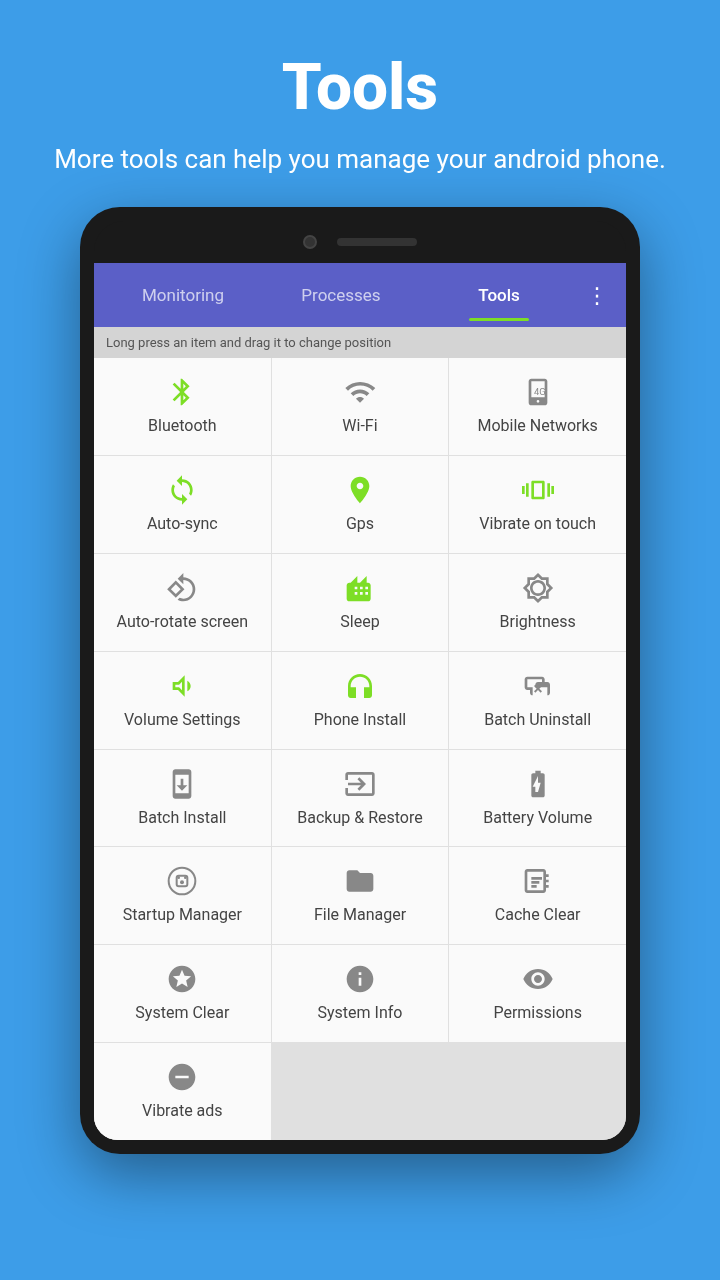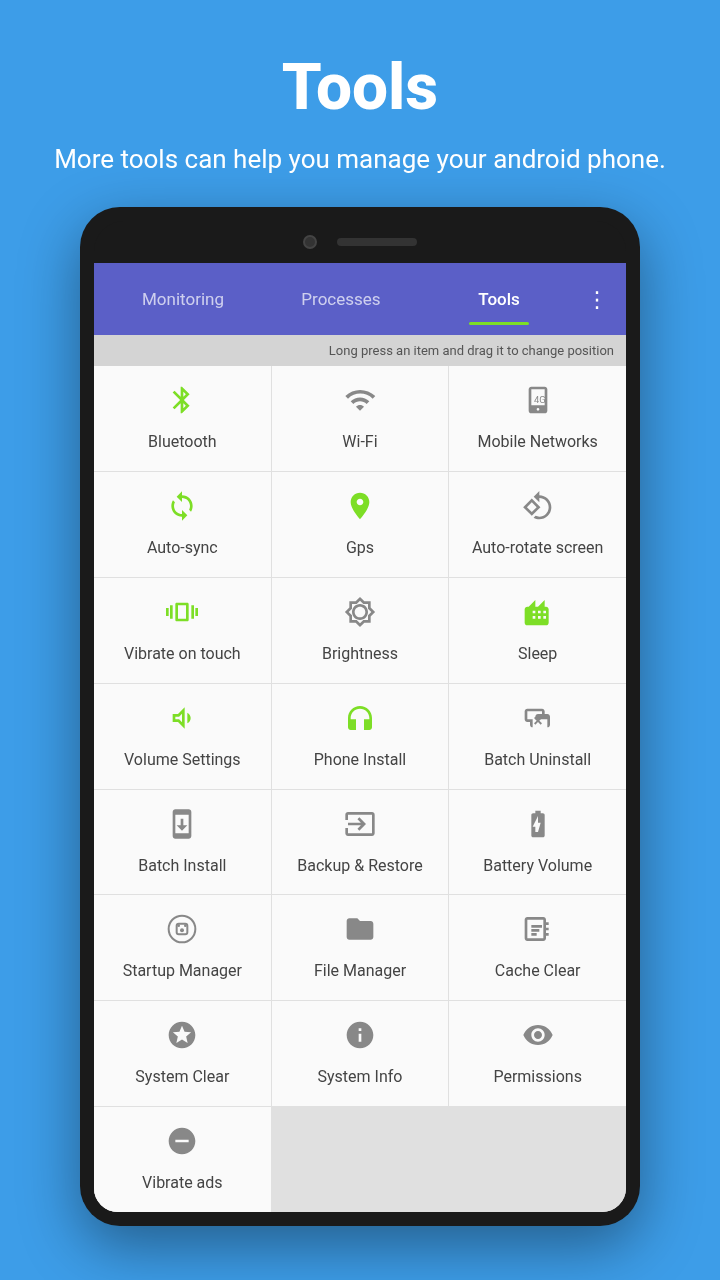--- a/index.html
+++ b/index.html
@@ -71,21 +71,21 @@
       border-radius: 0 0 24px 24px;
       overflow: hidden;
     }
 
     
     .tab-bar {
       background: #5b5fc7;
       display: flex;
       align-items: center;
       padding: 0 10px;
-      height: 72px;
+      height: 64px;
     }
 
     .tab {
       flex: 1;
       text-align: center;
       color: rgba(255,255,255,0.7);
       font-size: 17px;
       padding: 16px 0;
       cursor: pointer;
       position: relative;
@@ -114,40 +114,40 @@
       padding: 0 8px;
       cursor: pointer;
     }
 
     
     .hint-bar {
       background: #d4d4d4;
       padding: 8px 12px;
       font-size: 13px;
       color: #555;
-      text-align: right;
+      text-align: left;
     }
 
     
     .tools-grid {
       display: grid;
       grid-template-columns: repeat(3, 1fr);
       background: #e0e0e0;
       gap: 1px;
     }
 
     .tool-item {
       background: #fafafa;
       display: flex;
       flex-direction: column;
       align-items: center;
       justify-content: flex-start;
       padding: 18px 8px;
       cursor: pointer;
-      gap: 16px;
+      gap: 8px;
       min-height: 90px;
     }
 
     .tool-label {
       font-size: 16px;
       color: #444;
       text-align: center;
       line-height: 1.3;
     }
 
@@ -214,46 +214,46 @@
       </div>
 
       <div class="tool-item">
         <svg class="icon-svg" viewBox="0 0 24 24" fill="#7dde26">
           <path d="M12 2C8.13 2 5 5.13 5 9c0 5.25 7 13 7 13s7-7.75 7-13c0-3.87-3.13-7-7-7zm0 9.5c-1.38 0-2.5-1.12-2.5-2.5s1.12-2.5 2.5-2.5 2.5 1.12 2.5 2.5-1.12 2.5-2.5 2.5z"></path>
         </svg>
         <span class="tool-label">Gps</span>
       </div>
 
       <div class="tool-item">
+        <svg class="icon-svg" viewBox="0 0 24 24" fill="#7dde26">
+          <path d="M0 15h2V9H0v6zm3 2h2V7H3v10zm19-8v6h2V9h-2zm-3 8h2V7h-2v10zM16 5H8c-.55 0-1 .45-1 1v12c0 .55.45 1 1 1h8c.55 0 1-.45 1-1V6c0-.55-.45-1-1-1zm-1 12H9V7h6v10z"></path>
+        </svg>
+        <span class="tool-label">Vibrate on touch</span>
+      </div>
+
+      <div class="tool-item">
         <svg class="icon-svg" viewBox="0 0 24 24" fill="#888">
           <path d="M7.34 6.41L.86 12.9l6.49 6.48 6.49-6.48-6.5-6.49zM3.69 12.9l3.66-3.66L11 12.9l-3.66 3.66-3.65-3.66zm15.67-6.26C17.61 4.88 15.3 4 13 4V.76L8.76 5 13 9.24V6c1.79 0 3.58.68 4.95 2.05 2.73 2.73 2.73 7.17 0 9.9C16.58 19.32 14.79 20 13 20c-.97 0-1.94-.21-2.84-.61l-1.46 1.46C10.04 21.59 11.52 22 13 22c2.3 0 4.61-.88 6.36-2.64 3.52-3.51 3.52-9.21 0-12.72z"></path>
         </svg>
         <span class="tool-label">Auto-rotate screen</span>
       </div>
 
-      <div class="tool-item">
-        <svg class="icon-svg" viewBox="0 0 24 24" fill="#7dde26">
-          <path d="M0 15h2V9H0v6zm3 2h2V7H3v10zm19-8v6h2V9h-2zm-3 8h2V7h-2v10zM16 5H8c-.55 0-1 .45-1 1v12c0 .55.45 1 1 1h8c.55 0 1-.45 1-1V6c0-.55-.45-1-1-1zm-1 12H9V7h6v10z"></path>
-        </svg>
-        <span class="tool-label">Vibrate on touch</span>
-      </div>
-
+
+      <div class="tool-item">
+        <svg class="icon-svg" viewBox="0 0 24 24" fill="#7dde26">
+          <path d="M18 8h-1V3l-5 5h-2V3L5 8H4c-1.1 0-2 .9-2 2v10c0 1.1.9 2 2 2h14c1.1 0 2-.9 2-2V10c0-1.1-.9-2-2-2zm-8 9H8v-2h2v2zm0-4H8v-2h2v2zm4 4h-2v-2h2v2zm0-4h-2v-2h2v2zm4 4h-2v-2h2v2zm0-4h-2v-2h2v2z"></path>
+        </svg>
+        <span class="tool-label">Sleep</span>
+      </div>
 
       <div class="tool-item">
         <svg class="icon-svg" viewBox="0 0 24 24" fill="#888">
           <path d="M20 8.69V4h-4.69L12 .69 8.69 4H4v4.69L.69 12 4 15.31V20h4.69L12 23.31 15.31 20H20v-4.69L23.31 12 20 8.69zm-2 5.79V18h-3.52L12 20.48 9.52 18H6v-3.52L3.52 12 6 9.52V6h3.52L12 3.52 14.48 6H18v3.52L20.48 12 18 14.48zM12 6c-3.31 0-6 2.69-6 6s2.69 6 6 6 6-2.69 6-6-2.69-6-6-6zm0 10c-2.21 0-4-1.79-4-4s1.79-4 4-4 4 1.79 4 4-1.79 4-4 4z"></path>
         </svg>
         <span class="tool-label">Brightness</span>
-      </div>
-
-      <div class="tool-item">
-        <svg class="icon-svg" viewBox="0 0 24 24" fill="#7dde26">
-          <path d="M18 8h-1V3l-5 5h-2V3L5 8H4c-1.1 0-2 .9-2 2v10c0 1.1.9 2 2 2h14c1.1 0 2-.9 2-2V10c0-1.1-.9-2-2-2zm-8 9H8v-2h2v2zm0-4H8v-2h2v2zm4 4h-2v-2h2v2zm0-4h-2v-2h2v2zm4 4h-2v-2h2v2zm0-4h-2v-2h2v2z"></path>
-        </svg>
-        <span class="tool-label">Sleep</span>
       </div>
 
       <div class="tool-item">
         <svg class="icon-svg" viewBox="0 0 24 24" fill="#7dde26">
           <path d="M18.5 12c0-1.77-1.02-3.29-2.5-4.03v8.05c1.48-.73 2.5-2.25 2.5-4.02zM5 9v6h4l5 5V4L9 9H5zm7-.17v6.34L9.83 13H7v-2h2.83L12 8.83z"></path>
         </svg>
         <span class="tool-label">Volume Settings</span>
       </div>
 
       <div class="tool-item">

